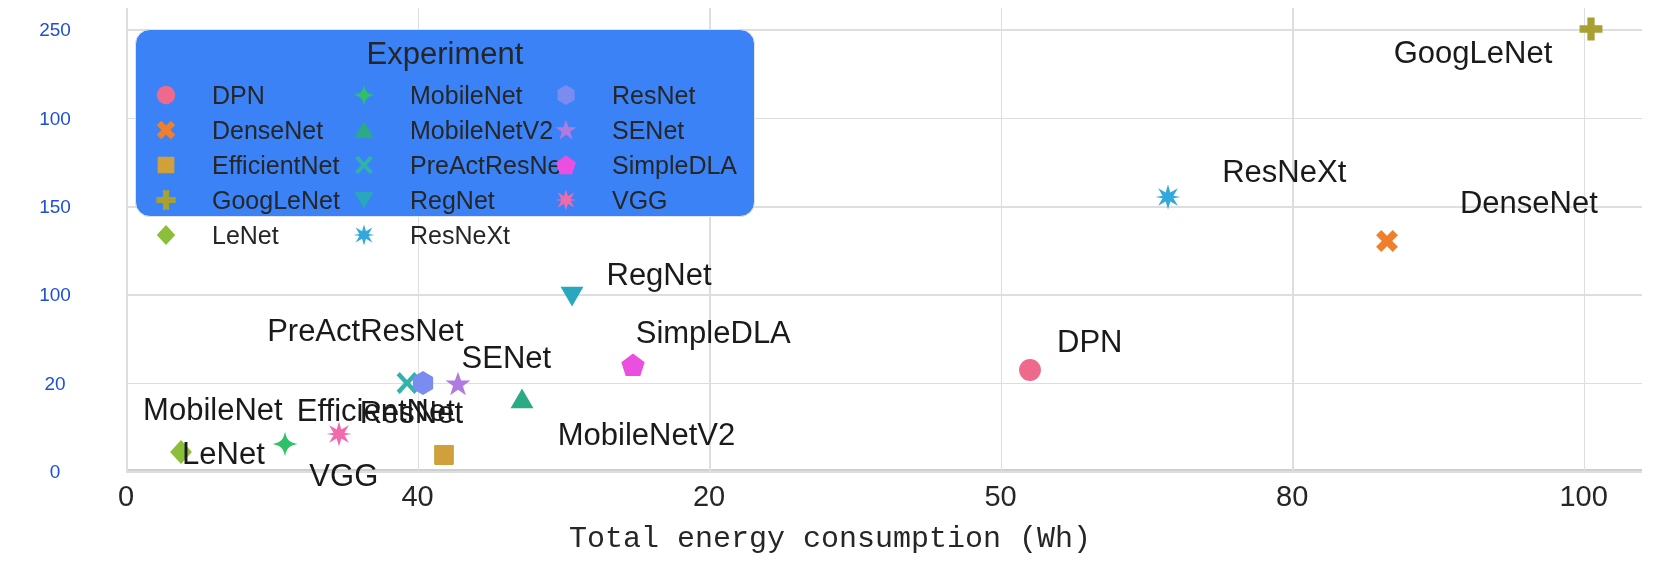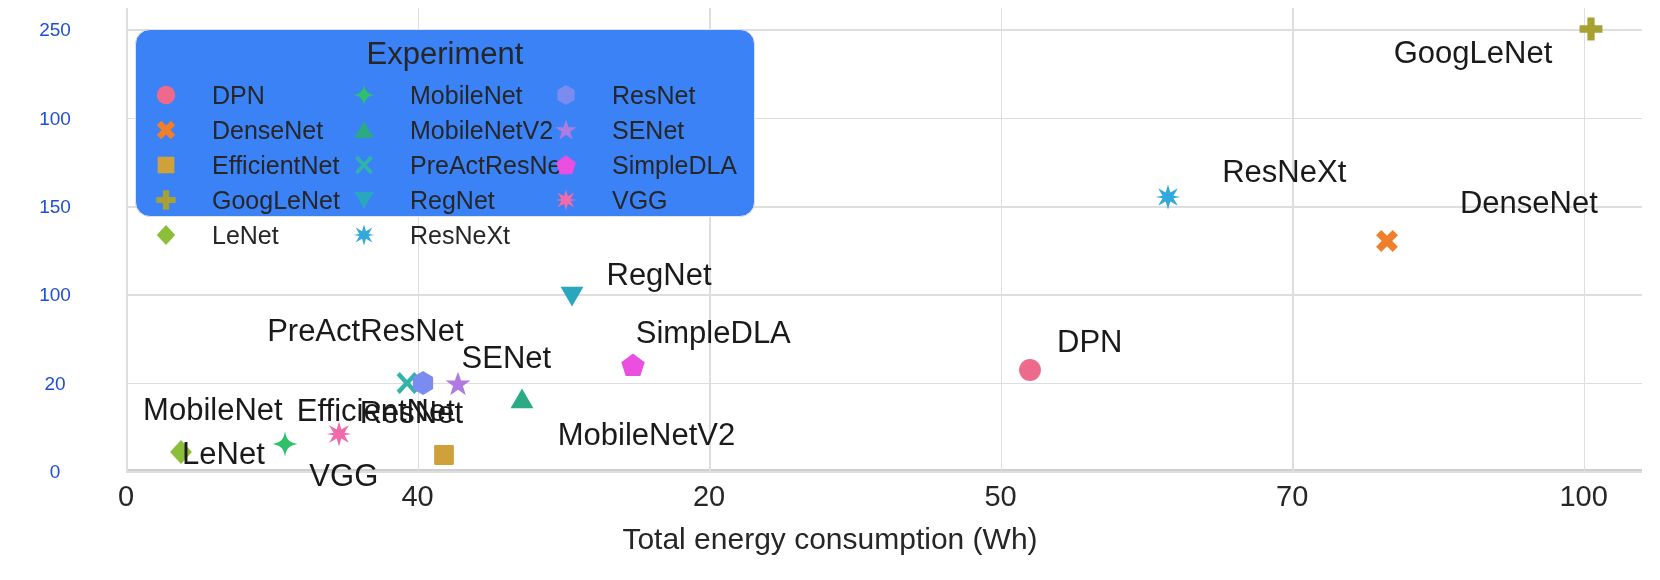--- a/index.html
+++ b/index.html
@@ -13,21 +13,21 @@
   .spine{position:absolute;background:#cfcfcf;}
   #spine-left{left:0;top:0;width:2px;height:463px;}
   #spine-bottom{left:0;bottom:0;width:1516px;height:2px;}
   .grid-v{position:absolute;top:0;width:1.6px;height:463px;background:#dedede;}
   .grid-h{position:absolute;left:0;width:1516px;height:1.6px;background:#dedede;}
   .ytick-el{position:absolute;text-align:center;width:110px;right:14px;
             font-size:19px;line-height:1;color:#1d4ed8;transform:translateY(-50%);}
   .xtick-el{position:absolute;top:482px;font-size:29px;line-height:1;
             color:#262626;transform:translateX(-50%);}
   #xlabel{position:absolute;left:830px;top:522px;font-size:30px;color:#262626;
-          transform:translateX(-50%);white-space:nowrap;}
+          transform:translateX(-50%);white-space:nowrap;font-family:Liberation Mono, monospace;}
 
   
   .pt{position:absolute;transform:translate(-50%,-50%);line-height:0;}
   .pt-label{position:absolute;font-size:31px;color:#1a1a1a;white-space:nowrap;
             transform:translate(-50%,-50%);}
 
   
   #legend{position:absolute;left:135px;top:29px;width:620px;height:188px;
           background:#3b82f6;border:1.2px solid #e3e3e3;border-radius:15px;
           box-sizing:border-box;}
@@ -125,21 +125,21 @@
       <div class="ytick-el" style="top: 471px; left: 0px; width: 110px;">0</div>
       <div class="ytick-el" style="top: 382.641px; left: 0px; width: 110px;">20</div>
       <div class="ytick-el" style="top: 294.282px; left: 0px; width: 110px;">100</div>
       <div class="ytick-el" style="top: 205.924px; left: 0px; width: 110px;">150</div>
       <div class="ytick-el" style="top: 117.565px; left: 0px; width: 110px;">100</div>
       <div class="ytick-el" style="top: 29.2061px; left: 0px; width: 110px;">250</div>
       <div class="xtick-el" style="left: 126px;">0</div>
       <div class="xtick-el" style="left: 417.538px;">40</div>
       <div class="xtick-el" style="left: 709.077px;">20</div>
       <div class="xtick-el" style="left: 1000.62px;">50</div>
-      <div class="xtick-el" style="left: 1292.15px;">70</div>
+      <div class="xtick-el" style="left: 1292.15px;">80</div>
       <div class="xtick-el" style="left: 1583.69px;">100</div>
     </div>
 
   <div id="xlabel">Total energy consumption (Wh)</div>
 
   <div id="legend">
     <div id="legend-title">Experiment</div>
     <div id="legend-cols">
         <div class="leg-col" style="left: 30px;">
           <div class="leg-row">

